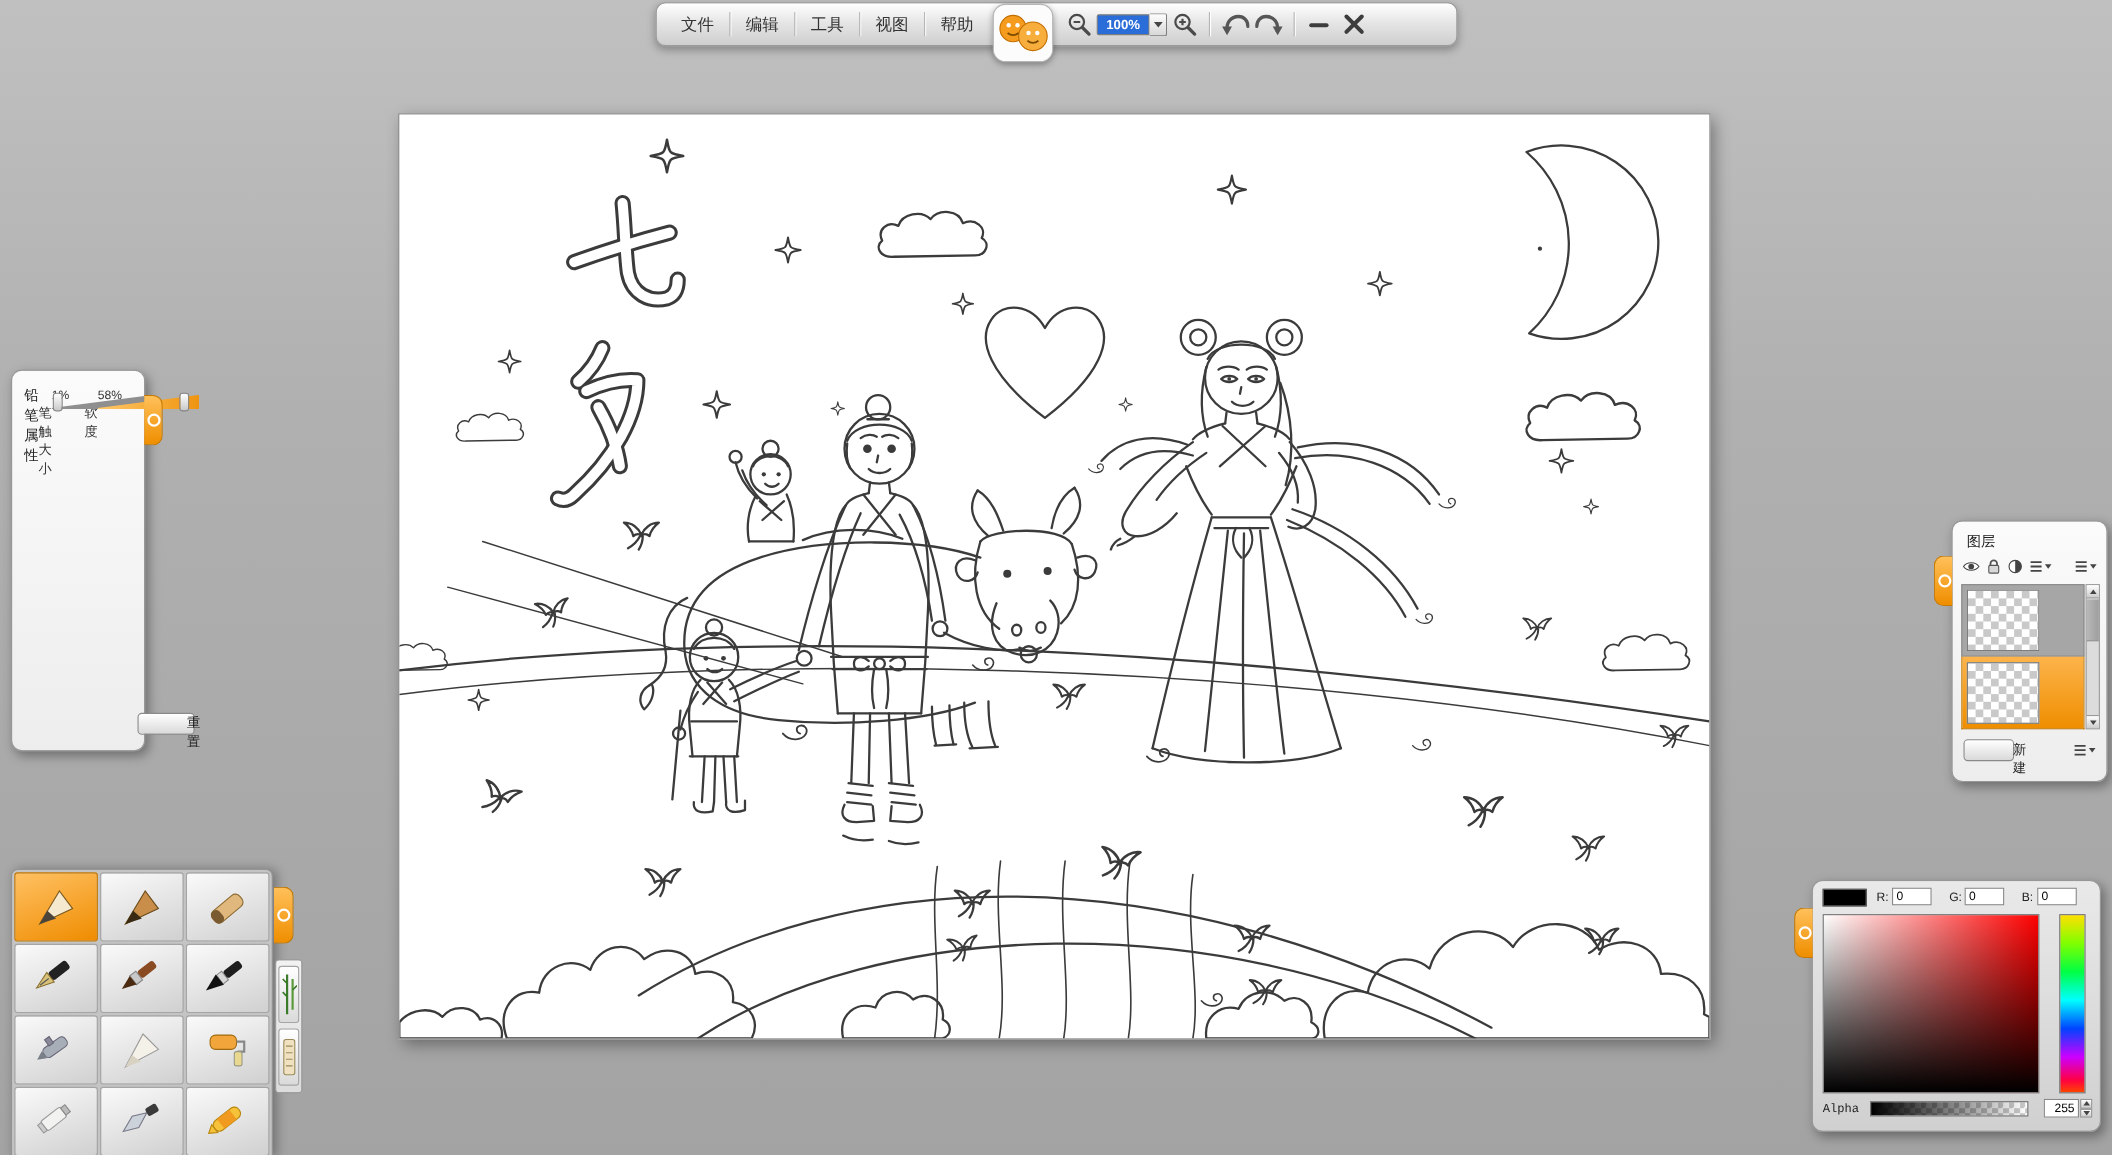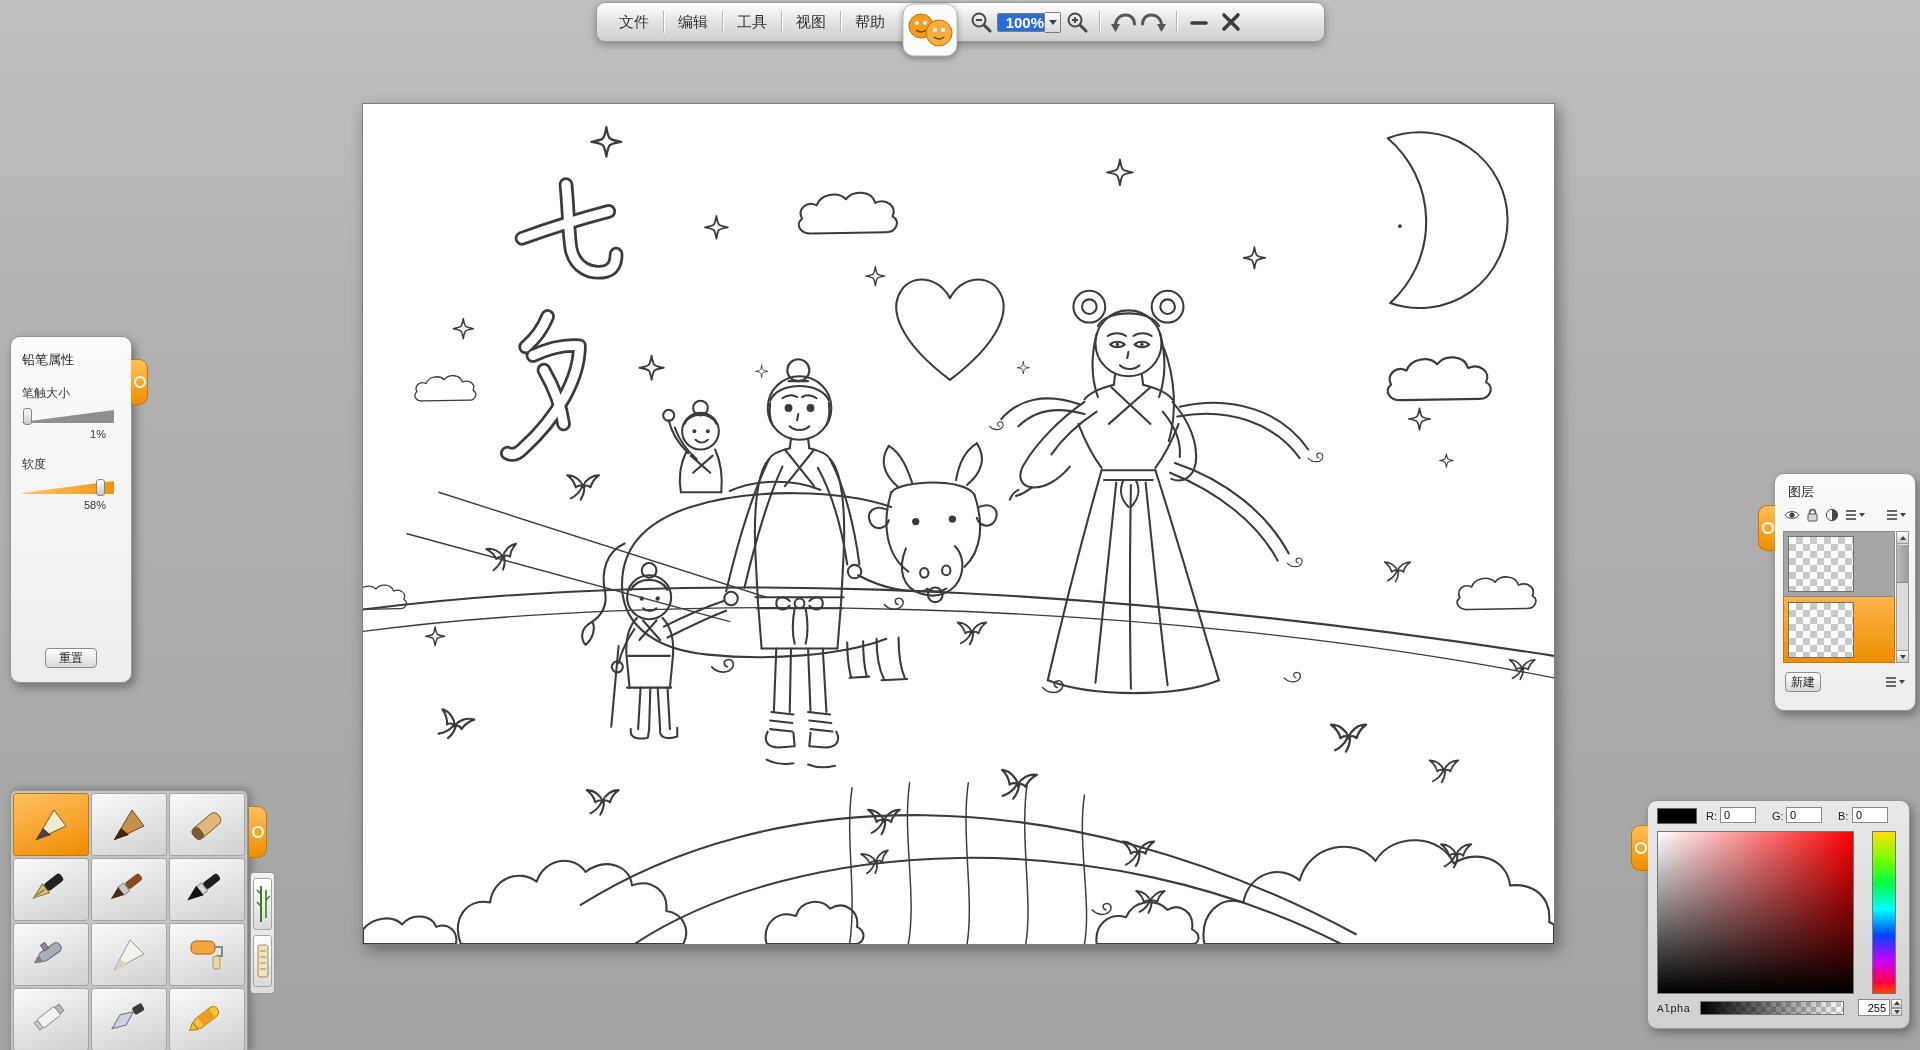--- a/index.html
+++ b/index.html
@@ -42,51 +42,51 @@
   }
   .menu-item { padding: 0 14px; font-size: 15px; color: #333; height: 100%;
     display: flex; align-items: center; cursor: default; white-space: nowrap; }
   .vsep { width: 1px; height: 22px; background: #b5b5b5; box-shadow: 1px 0 0 #fff; flex: none; }
   .logo-spacer { width: 66px; height: 100%; position: relative; flex: none; }
   .logo { position: absolute; left: 2px; top: -1px; width: 58px; height: 56px; z-index: 8;
     filter: drop-shadow(0 2px 3px rgba(0,0,0,.35)); }
   .tb-btn { width: 28px; height: 28px; display: flex; align-items: center; justify-content: center;
     margin: 0 2px; border-radius: 4px; flex: none; }
   .zoom-field { width: 48px; height: 19px; background: #2a6cd8; color: #fff; font-weight: bold;
-    font-size: 15px; text-align: right; border: 1px solid #7d7d7d; border-radius: 2px 0 0 2px;
+    font-size: 12px; text-align: center; border: 1px solid #7d7d7d; border-radius: 2px 0 0 2px;
     font-family: inherit; flex: none; }
   .dd-btn { width: 16px; height: 21px; border: 1px solid #7d7d7d; border-left: none;
     background: linear-gradient(#fdfdfd, #d8d8d8); display: flex; align-items: center;
     justify-content: center; border-radius: 0 2px 2px 0; flex: none; }
   .tri-down { width: 0; height: 0; border-left: 4px solid transparent;
     border-right: 4px solid transparent; border-top: 5px solid #444; }
 
   
   .canvas {
     position: absolute; left: 362px; top: 103px; width: 1193px; height: 842px;
     background: #fff; border: 1px solid #7e7e7e;
     box-shadow: 4px 5px 14px rgba(0,0,0,.38); overflow: hidden;
   }
   .canvas svg { width: 100%; height: 100%; display: block; }
 
   
   .pencil-panel { left: 10px; top: 336px; width: 122px; height: 347px;
-    display: flex; flex-direction: column; padding: 14px 11px 8px 11px; }
+    display: flex; flex-direction: row; padding: 14px 11px 8px 11px; }
   .pp-title { font-size: 13px; color: #222; }
   .pp-label { font-size: 12px; color: #333; margin-top: 16px; }
   .slider { position: relative; height: 17px; margin-top: 6px; width: 96px; }
   .wedge { position: absolute; left: 0; bottom: 2px; width: 92px; height: 13px;
     clip-path: polygon(0 92%, 100% 0, 100% 100%, 0 100%); background: #8f8f8f; }
   .wedge.orange { background: linear-gradient(90deg, #ffc868, #ef9410); }
   .handle { position: absolute; top: 0; width: 9px; height: 17px;
     background: linear-gradient(#ffffff, #c9c9c9); border: 1px solid #868686; border-radius: 3px; }
   .pp-value { font-size: 11px; color: #333; text-align: right; padding-right: 14px; margin-top: 3px; }
   .small-btn { width: 52px; height: 20px; font-size: 12px; color: #222;
     border: 1px solid #8a8a8a; border-radius: 4px;
-    background: linear-gradient(#ffffff, #d9d9d9); font-family: Liberation Sans, sans-serif; }
+    background: linear-gradient(#ffffff, #d9d9d9); font-family: Liberation Sans, sans-serif; padding-left: 44px; }
   .reset-btn { margin: auto auto 6px auto; }
 
   
   .tools-panel {
     position: absolute; left: 10px; top: 790px; width: 238px; height: 262px;
     background: #c4c4c4; border: 1px solid #949494; border-radius: 6px 6px 0 0;
     box-shadow: 3px 0 10px rgba(0,0,0,.3);
     display: grid; grid-template-columns: repeat(3, 1fr); grid-auto-rows: 63px;
     gap: 2px; padding: 2px;
   }

